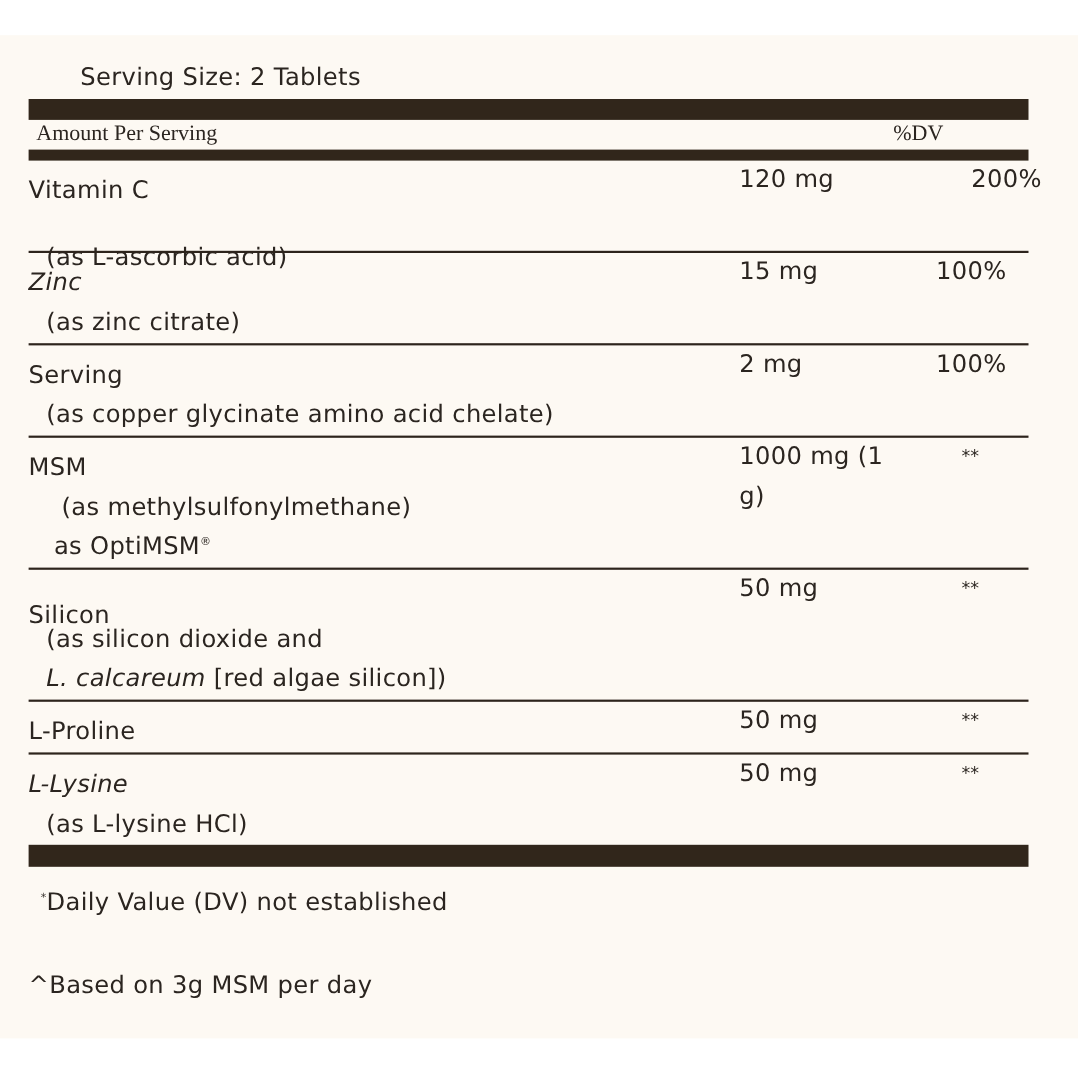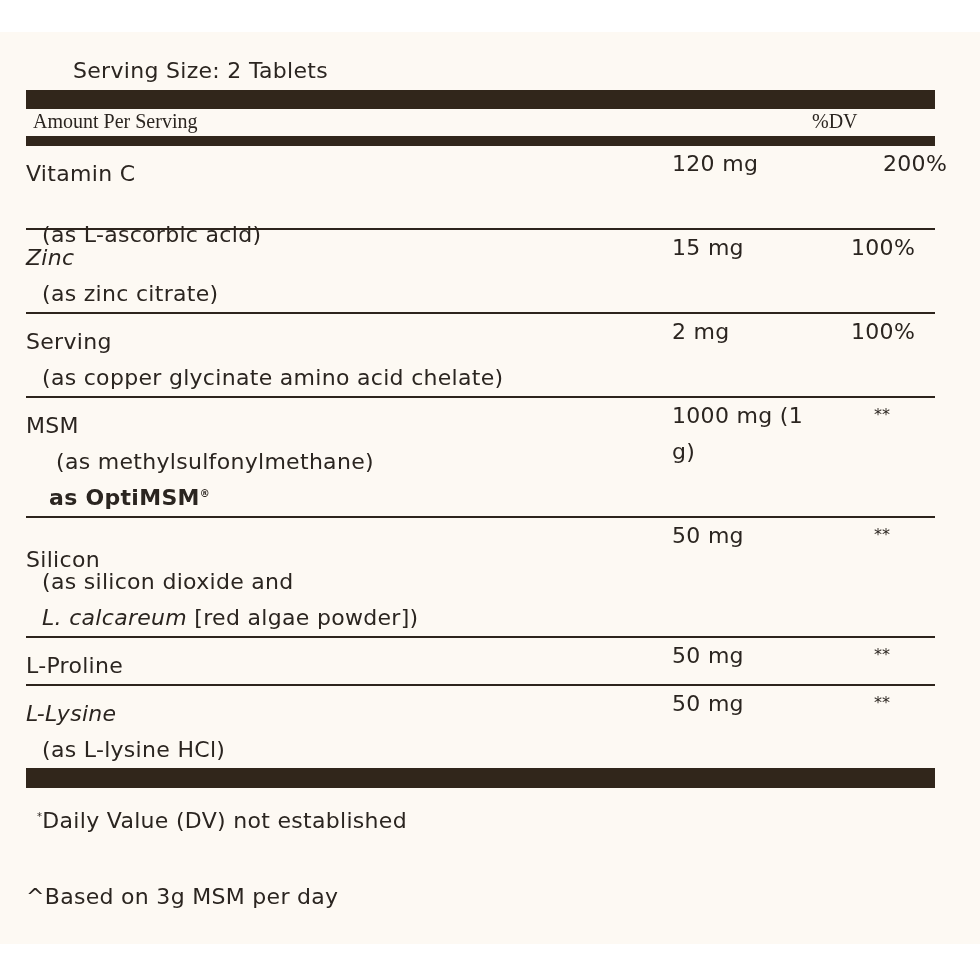--- a/index.html
+++ b/index.html
@@ -45,31 +45,31 @@
   <div class="abs t" style="left:26px;top:329px;">Serving</div>
   <div class="abs t" style="left:42px;top:365px;">(as copper glycinate amino acid chelate)</div>
   <div class="abs t" style="left:672px;top:319px;">2 mg</div>
   <div class="abs t" style="left:851px;top:319px;">100%</div>
 </div>
 <div class="line" style="top:396px;"></div>
 
 <div>
   <div class="abs t" style="left:26px;top:413px;">MSM</div>
   <div class="abs t" style="left:56px;top:449px;">(as methylsulfonylmethane)</div>
-  <div class="abs t" style="left:49px;top:485px;font-weight:bold;"><span>as OptiMSM</span><span class="sup">®</span></div>
+  <div class="abs t" style="left:49px;top:485px;"><span>as OptiMSM</span><span class="sup">®</span></div>
   <div class="abs t" style="left:672px;top:403px;">1000 mg (1</div>
   <div class="abs t" style="left:672px;top:439px;">g)</div>
   <div class="abs stars" style="left:874px;top:405px;">**</div>
 </div>
 <div class="line" style="top:516px;"></div>
 
 <div>
   <div class="abs t" style="left:26px;top:533px;margin-top:14px;">Silicon</div>
   <div class="abs t" style="left:42px;top:569px;">(as silicon dioxide and</div>
-  <div class="abs t" style="left:42px;top:605px;"><i>L. calcareum</i><span> [red algae powder])</span></div>
+  <div class="abs t" style="left:42px;top:605px;"><i>L. calcareum</i><span> [red algae silicon])</span></div>
   <div class="abs t" style="left:672px;top:523px;">50 mg</div>
   <div class="abs stars" style="left:874px;top:525px;">**</div>
 </div>
 <div class="line" style="top:636px;"></div>
 
 <div>
   <div class="abs t" style="left:26px;top:653px;">L-Proline</div>
   <div class="abs t" style="left:672px;top:643px;">50 mg</div>
   <div class="abs stars" style="left:874px;top:645px;">**</div>
 </div>

